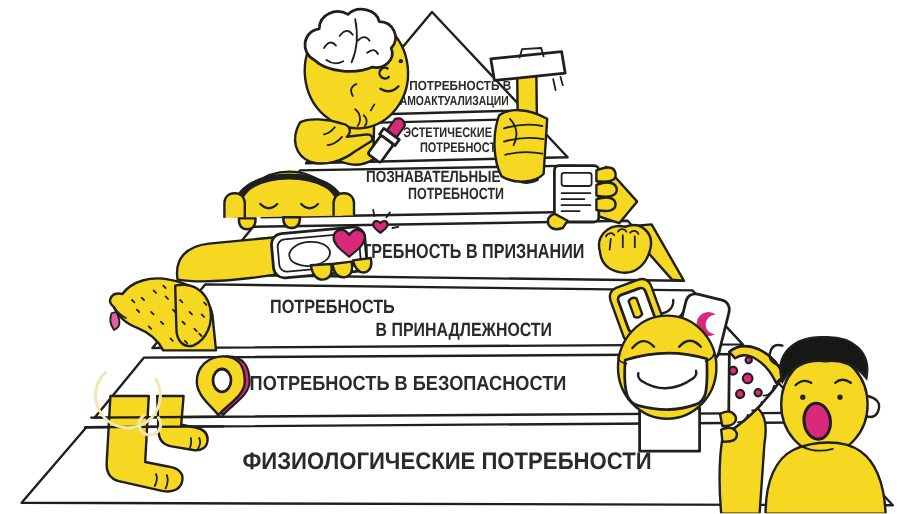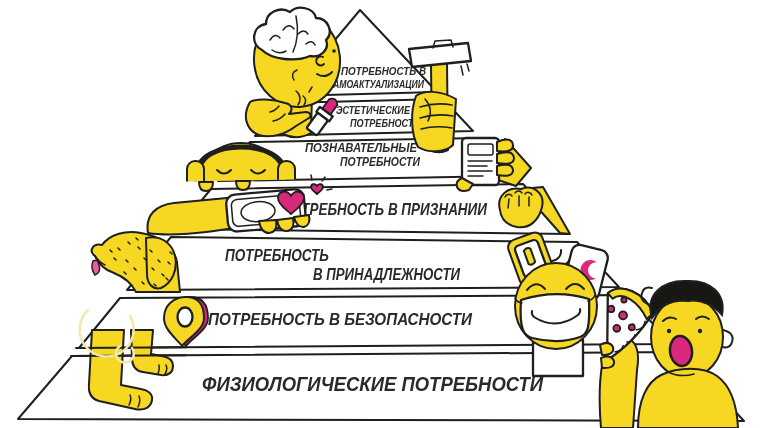--- a/index.html
+++ b/index.html
@@ -1,20 +1,20 @@
 <!DOCTYPE html>
 <html style="--yellow: #F6D822; --magenta: #D9297B; --pink: #E85D9E; --hair-black: #171715; --outline: #1F1F1D; --text: #2A2A27; --swirl: #F2E7AE; --background: #FFFFFF;"><head>
 <meta charset="utf-8">
 <style>
   :root{
     --yellow:#F6D822; --magenta:#D9297B; --pink:#E85D9E; --hair-black:#171715;
     --outline:#1F1F1D; --text:#2A2A27; --swirl:#F2E7AE; --background:#FFFFFF;
   }
   html,body{margin:0;padding:0;background:var(--background,#fff);}
-  #canvas{width:760px;height:428px;position:relative;overflow:hidden;background:var(--background,#fff);font-style:italic;}
+  #canvas{width:760px;height:428px;position:relative;overflow:hidden;background:var(--background,#fff);}
   svg{display:block;}
   .band{fill:#fff;stroke:var(--outline,#1F1F1D);stroke-width:2;stroke-linejoin:round;}
   .yl{fill:var(--yellow,#F6D822);stroke:var(--outline,#1F1F1D);stroke-width:2;stroke-linejoin:round;stroke-linecap:round;}
   .wh{fill:#fff;stroke:var(--outline,#1F1F1D);stroke-width:2.3;stroke-linejoin:round;stroke-linecap:round;}
   .ln{fill:none;stroke:var(--outline,#1F1F1D);stroke-width:2;stroke-linecap:round;stroke-linejoin:round;}
   .ln15{fill:none;stroke:var(--outline,#1F1F1D);stroke-width:1.5;stroke-linecap:round;stroke-linejoin:round;}
   .mg{fill:var(--magenta,#D9297B);stroke:var(--outline,#1F1F1D);stroke-width:1.8;stroke-linejoin:round;}
   .blk{fill:var(--outline,#1F1F1D);}
   .swl{fill:none;stroke:var(--swirl,#F2E7AE);stroke-width:2.5;stroke-linecap:round;}
   .lvl-text{font-family:"Liberation Sans",sans-serif;font-weight:bold;fill:var(--text,#2A2A27);}

